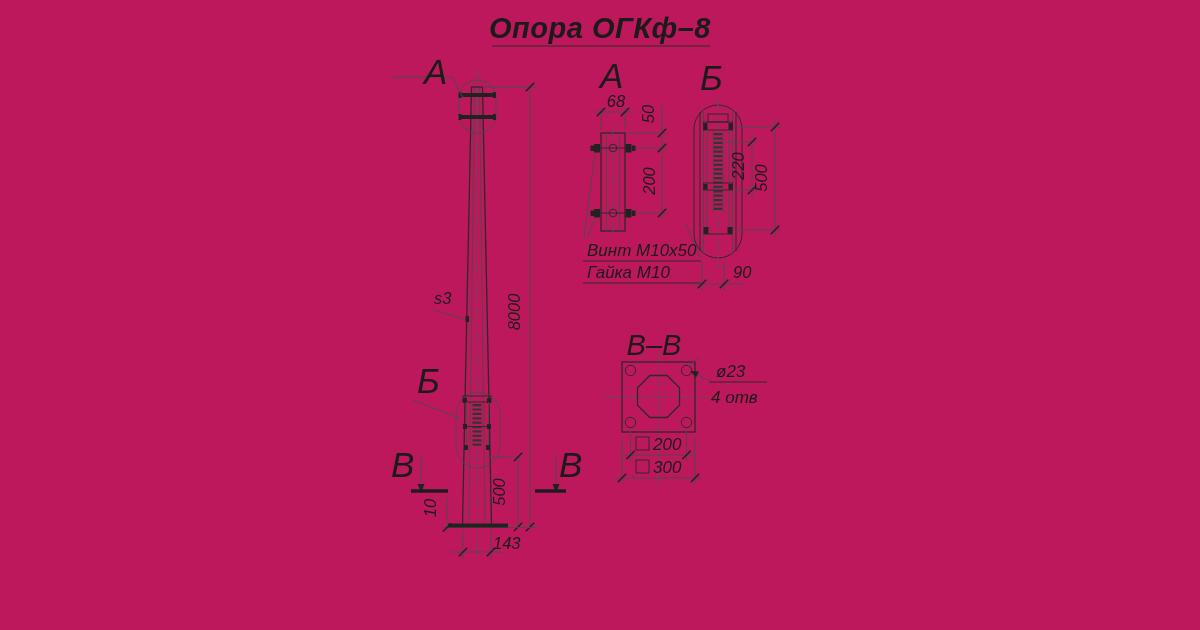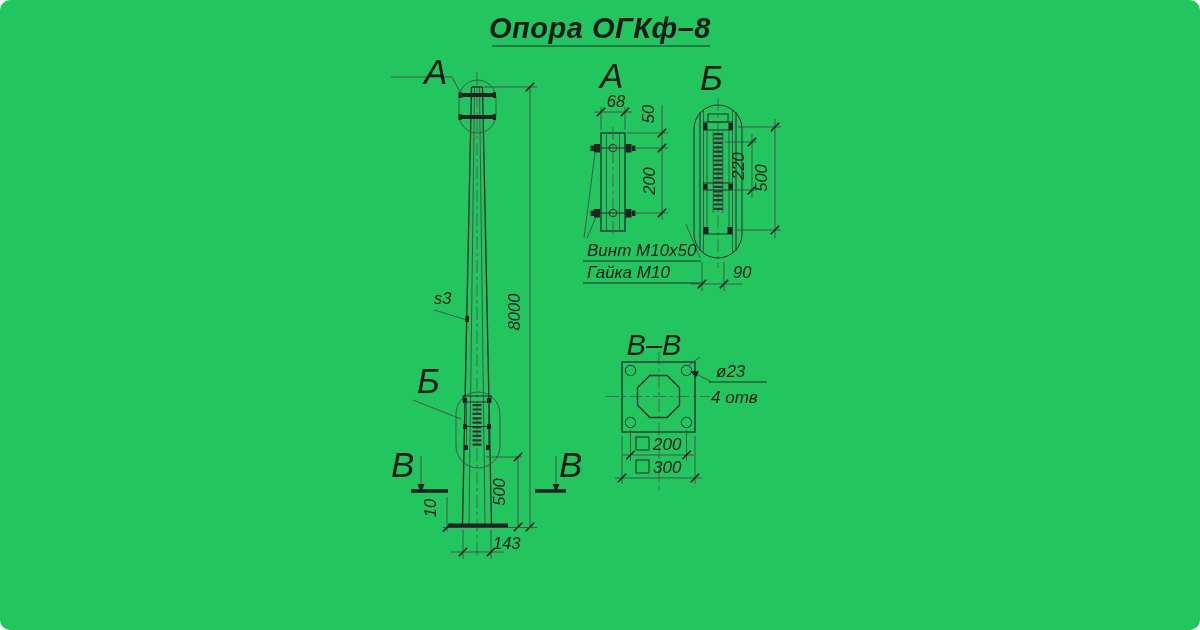--- a/index.html
+++ b/index.html
@@ -1,17 +1,17 @@
 <!DOCTYPE html>
 <html><head>
 <meta charset="utf-8">
 <style>
   html,body{margin:0;padding:0;background:#ffffff;}
-  .stage{position:relative;width:1200px;height:630px;background:#22c55e;overflow:hidden;
-         font-family:"Liberation Sans",sans-serif;border-radius:10px;}
+  .stage{position:relative;width:1200px;height:630px;background:#be185d;overflow:hidden;
+         font-family:"Liberation Sans",sans-serif;}
   svg text{font-family:"Liberation Sans",sans-serif;font-style:italic;fill:#1b1b1b;}
   .t-title{font-size:29px;font-weight:bold;letter-spacing:.5px;}
   .t-big{font-size:35px;}
   .t-dim{font-size:16.5px;}
   .t-note{font-size:17px;}
   .ln{stroke:#2a2a2a;stroke-width:1.3;fill:none;}
   .ln2{stroke:#2a2a2a;stroke-width:1;fill:none;}
   .thin{stroke:#4a4a4a;stroke-width:0.9;fill:none;}
   .thick{stroke:#1c1c1c;stroke-width:3.4;fill:none;}
   .cl{stroke:#555;stroke-width:0.85;fill:none;stroke-dasharray:13 3.5 3.5 3.5;}

